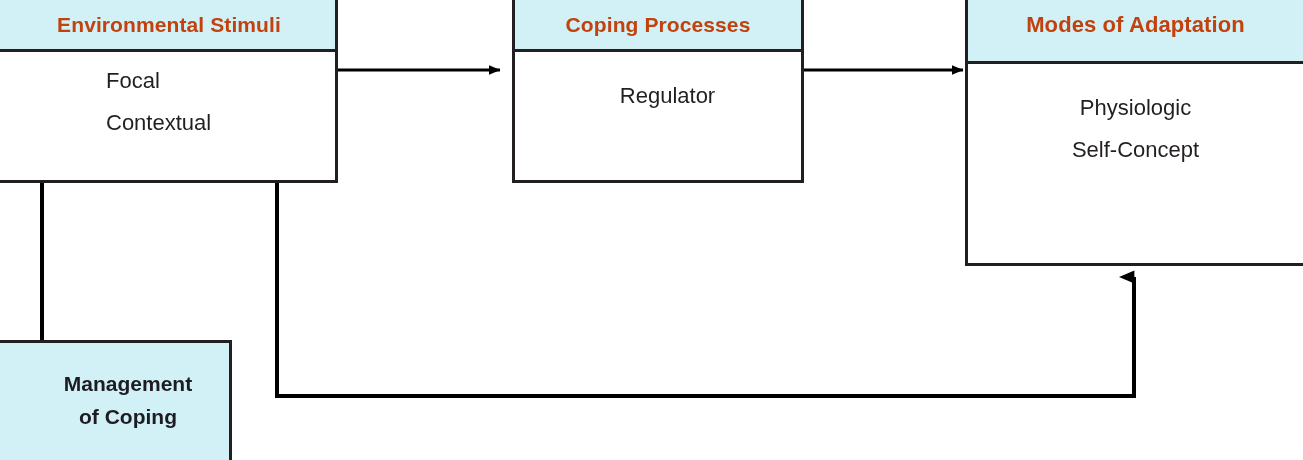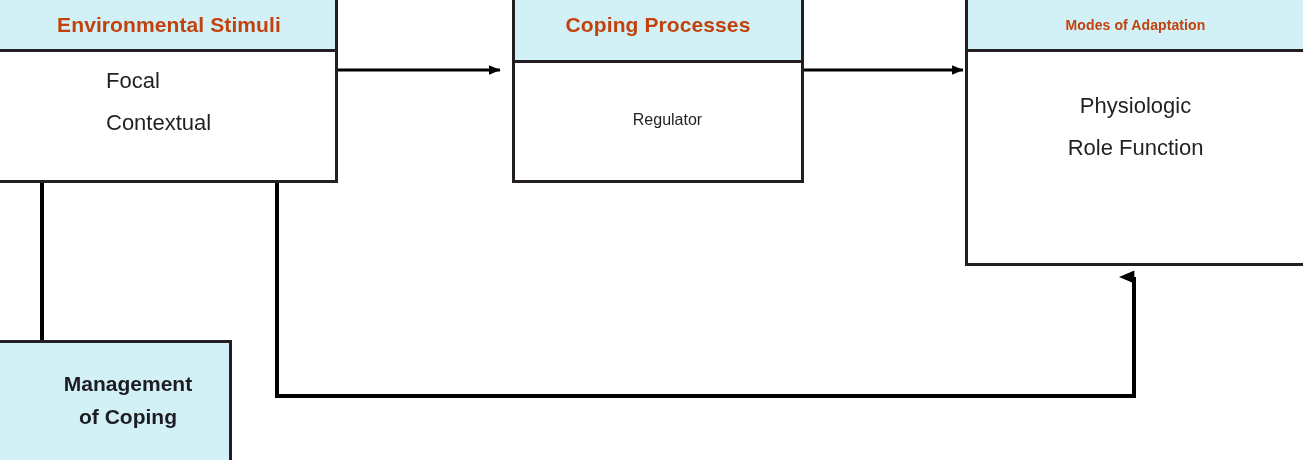--- a/index.html
+++ b/index.html
@@ -62,44 +62,44 @@
     padding-left: 3px;
   }
   
   #box-coping-processes {
     left: 512px;
     top: -3px;
     width: 292px;
     height: 186px;
   }
   #box-coping-processes .node-header {
-    height: 63px;
+    height: 52px;
     line-height: 50px;
     font-size: 21px;
   }
   #box-coping-processes .node-body {
-    padding-top: 36px;
-    font-size: 16px;
+    padding-top: 23px;
+    font-size: 22px;
     line-height: 41px;
     margin-left: 19px;
   }
   
   #box-modes-of-adaptation {
     left: 965px;
     top: -3px;
     width: 341px;
     height: 269px;
   }
   #box-modes-of-adaptation .node-header {
-    height: 52px;
+    height: 64px;
     line-height: 50px;
-    font-size: 14px;
+    font-size: 22px;
   }
   #box-modes-of-adaptation .node-body {
-    padding-top: 33px;
+    padding-top: 23px;
     font-size: 22px;
     line-height: 42px;
   }
   
   #box-management-of-stimuli {
     left: -3px;
     top: 340px;
     width: 235px;
     height: 123px;
     background: #d1f1f7;
@@ -173,21 +173,21 @@
     <div class="node-header">Coping Processes</div>
     <div class="node-body">
       <div class="body-line">Regulator</div>
     </div>
   </div>
 
   <div class="node" id="box-modes-of-adaptation">
     <div class="node-header">Modes of Adaptation</div>
     <div class="node-body">
       <div class="body-line">Physiologic</div>
-      <div class="body-line">Role Function</div>
+      <div class="body-line">Self-Concept</div>
     </div>
   </div>
 
   <div class="node" id="box-management-of-stimuli">
     <div class="node-body">
       <div class="body-line">Management</div>
       <div class="body-line">of Coping</div>
     </div>
   </div>
 

